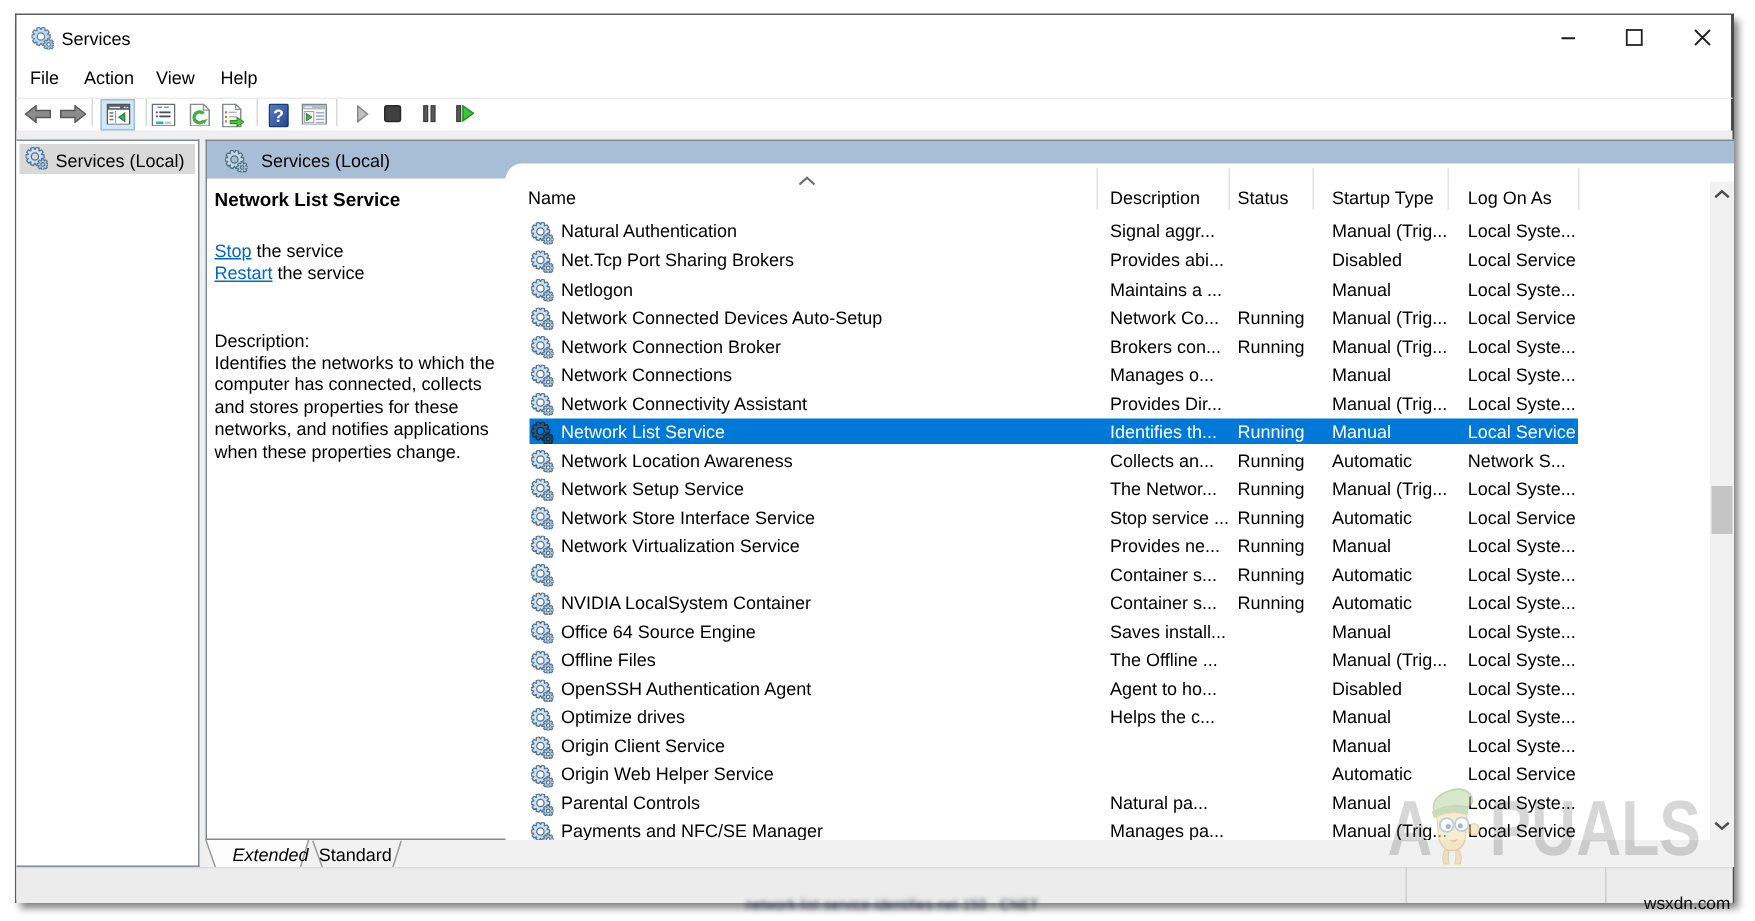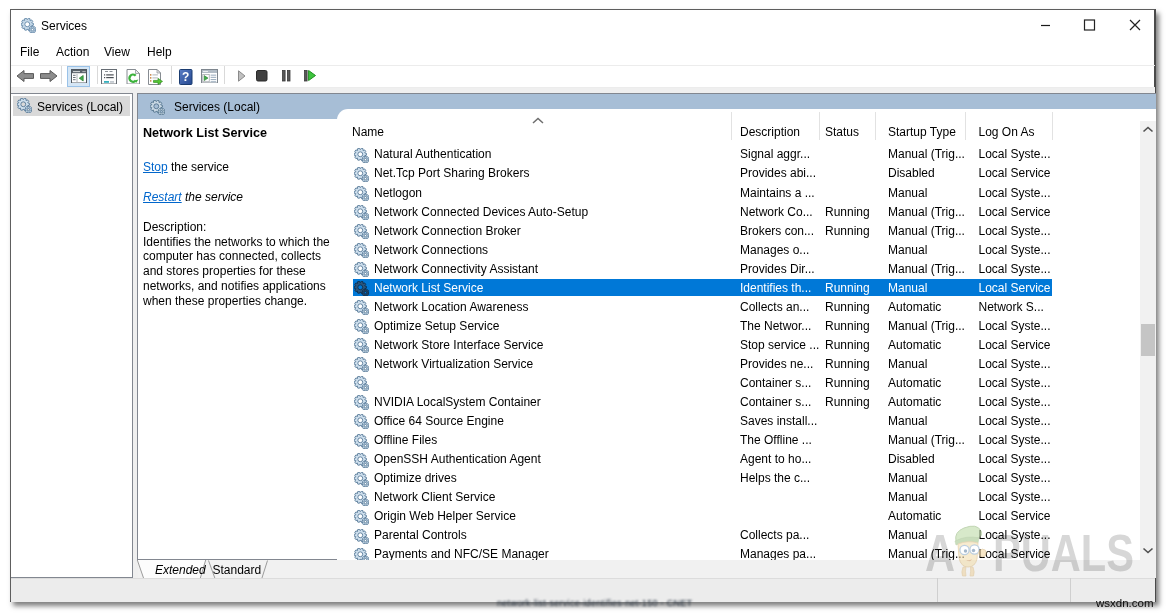--- a/index.html
+++ b/index.html
@@ -147,21 +147,21 @@
   <span style="left:150px; top:99.5px;"><svg width="15" height="15" viewBox="0 0 16 16">
         <path d="M11.48,5.23 L13.23,5.71 L13.23,7.69 L11.48,8.17 L11.43,8.32 L12.56,9.73 L11.40,11.34 L9.70,10.70 L9.57,10.79 L9.66,12.60 L7.77,13.21 L6.78,11.70 L6.62,11.70 L5.63,13.21 L3.74,12.60 L3.83,10.79 L3.70,10.70 L2.00,11.34 L0.84,9.73 L1.97,8.32 L1.92,8.17 L0.17,7.69 L0.17,5.71 L1.92,5.23 L1.97,5.08 L0.84,3.67 L2.00,2.06 L3.70,2.70 L3.83,2.61 L3.74,0.80 L5.63,0.19 L6.62,1.70 L6.78,1.70 L7.77,0.19 L9.66,0.80 L9.57,2.61 L9.70,2.70 L11.40,2.06 L12.56,3.67 L11.43,5.08 Z M9.30,6.70 A2.60,2.60 0 1 0 4.10,6.70 A2.60,2.60 0 1 0 9.30,6.70 Z" fill="#c9d8e4" stroke="#4e7089" stroke-width="0.9" fill-rule="evenodd"></path>
         <path d="M14.71,11.42 L16.03,11.64 L16.03,13.16 L14.71,13.38 L14.67,13.48 L15.44,14.57 L14.37,15.64 L13.28,14.87 L13.18,14.91 L12.96,16.23 L11.44,16.23 L11.22,14.91 L11.12,14.87 L10.03,15.64 L8.96,14.57 L9.73,13.48 L9.69,13.38 L8.37,13.16 L8.37,11.64 L9.69,11.42 L9.73,11.32 L8.96,10.23 L10.03,9.16 L11.12,9.93 L11.22,9.89 L11.44,8.57 L12.96,8.57 L13.18,9.89 L13.28,9.93 L14.37,9.16 L15.44,10.23 L14.67,11.32 Z M13.45,12.40 A1.25,1.25 0 1 0 10.95,12.40 A1.25,1.25 0 1 0 13.45,12.40 Z" fill="#b6c8d6" stroke="#4e7089" stroke-width="0.8" fill-rule="evenodd"></path>
       </svg></span>
   <span style="left:174px; top:100px;">Services (Local)</span>
 
   <div style="left:337px; top:109px; width:819px; height:450.5px; background:#fff; border-top-left-radius:11px;"></div>
 
   <span style="left:143px; top:125.5px; font-size:12.6px; font-weight:bold;">Network List Service</span>
   <span style="left:143px; top:160px;"><a class="lnk">Stop</a> the service</span>
-  <span style="left:143px; top:190px;font-style:italic;"><a class="lnk">Restart</a> the service</span>
+  <span style="left:143px; top:175px;"><a class="lnk">Restart</a> the service</span>
   <span style="left:143px; top:219.5px;">Description:</span>
   <div style="left:143px; top:234.5px; width:196px; font-size:12px; line-height:14.8px; white-space:normal;">Identifies the networks to which the computer has connected, collects and stores properties for these networks, and notifies applications when these properties change.</div>
 
   <svg width="14" height="8" style="position:absolute; left:531px; top:117px;">
       <path d="M2 6 L7 1.5 L12 6" fill="none" stroke="#6e6e6e" stroke-width="1.5"></path>
     </svg>
   <span style="left:352px; top:124.5px;">Name</span>
   <span style="left:740px; top:124.5px;">Description</span>
   <span style="left:825px; top:124.5px;">Status</span>
   <span style="left:888px; top:124.5px;">Startup Type</span>
@@ -286,21 +286,21 @@
         <span style="left:551px">Automatic</span>
         <span style="left:641.5px">Network S...</span>
       </div>
 <div class="row" style="top:175.85px">
         <span class="ric" style="left:16.5px">
           <svg width="15" height="15" viewBox="0 0 16 16">
             <path d="M11.48,5.23 L13.23,5.71 L13.23,7.69 L11.48,8.17 L11.43,8.32 L12.56,9.73 L11.40,11.34 L9.70,10.70 L9.57,10.79 L9.66,12.60 L7.77,13.21 L6.78,11.70 L6.62,11.70 L5.63,13.21 L3.74,12.60 L3.83,10.79 L3.70,10.70 L2.00,11.34 L0.84,9.73 L1.97,8.32 L1.92,8.17 L0.17,7.69 L0.17,5.71 L1.92,5.23 L1.97,5.08 L0.84,3.67 L2.00,2.06 L3.70,2.70 L3.83,2.61 L3.74,0.80 L5.63,0.19 L6.62,1.70 L6.78,1.70 L7.77,0.19 L9.66,0.80 L9.57,2.61 L9.70,2.70 L11.40,2.06 L12.56,3.67 L11.43,5.08 Z M9.30,6.70 A2.60,2.60 0 1 0 4.10,6.70 A2.60,2.60 0 1 0 9.30,6.70 Z" fill="#cfe0ee" stroke="#4e7292" stroke-width="0.9" fill-rule="evenodd"></path>
             <path d="M14.71,11.42 L16.03,11.64 L16.03,13.16 L14.71,13.38 L14.67,13.48 L15.44,14.57 L14.37,15.64 L13.28,14.87 L13.18,14.91 L12.96,16.23 L11.44,16.23 L11.22,14.91 L11.12,14.87 L10.03,15.64 L8.96,14.57 L9.73,13.48 L9.69,13.38 L8.37,13.16 L8.37,11.64 L9.69,11.42 L9.73,11.32 L8.96,10.23 L10.03,9.16 L11.12,9.93 L11.22,9.89 L11.44,8.57 L12.96,8.57 L13.18,9.89 L13.28,9.93 L14.37,9.16 L15.44,10.23 L14.67,11.32 Z M13.45,12.40 A1.25,1.25 0 1 0 10.95,12.40 A1.25,1.25 0 1 0 13.45,12.40 Z" fill="#b9cddd" stroke="#4e7292" stroke-width="0.8" fill-rule="evenodd"></path>
           </svg>
         </span>
-        <span style="left:37px">Optimize Setup Service</span>
+        <span style="left:37px">Network Setup Service</span>
         <span style="left:403px">The Networ...</span>
         <span style="left:488px">Running</span>
         <span style="left:551px">Manual (Trig...</span>
         <span style="left:641.5px">Local Syste...</span>
       </div>
 <div class="row" style="top:194.90px">
         <span class="ric" style="left:16.5px">
           <svg width="15" height="15" viewBox="0 0 16 16">
             <path d="M11.48,5.23 L13.23,5.71 L13.23,7.69 L11.48,8.17 L11.43,8.32 L12.56,9.73 L11.40,11.34 L9.70,10.70 L9.57,10.79 L9.66,12.60 L7.77,13.21 L6.78,11.70 L6.62,11.70 L5.63,13.21 L3.74,12.60 L3.83,10.79 L3.70,10.70 L2.00,11.34 L0.84,9.73 L1.97,8.32 L1.92,8.17 L0.17,7.69 L0.17,5.71 L1.92,5.23 L1.97,5.08 L0.84,3.67 L2.00,2.06 L3.70,2.70 L3.83,2.61 L3.74,0.80 L5.63,0.19 L6.62,1.70 L6.78,1.70 L7.77,0.19 L9.66,0.80 L9.57,2.61 L9.70,2.70 L11.40,2.06 L12.56,3.67 L11.43,5.08 Z M9.30,6.70 A2.60,2.60 0 1 0 4.10,6.70 A2.60,2.60 0 1 0 9.30,6.70 Z" fill="#cfe0ee" stroke="#4e7292" stroke-width="0.9" fill-rule="evenodd"></path>
             <path d="M14.71,11.42 L16.03,11.64 L16.03,13.16 L14.71,13.38 L14.67,13.48 L15.44,14.57 L14.37,15.64 L13.28,14.87 L13.18,14.91 L12.96,16.23 L11.44,16.23 L11.22,14.91 L11.12,14.87 L10.03,15.64 L8.96,14.57 L9.73,13.48 L9.69,13.38 L8.37,13.16 L8.37,11.64 L9.69,11.42 L9.73,11.32 L8.96,10.23 L10.03,9.16 L11.12,9.93 L11.22,9.89 L11.44,8.57 L12.96,8.57 L13.18,9.89 L13.28,9.93 L14.37,9.16 L15.44,10.23 L14.67,11.32 Z M13.45,12.40 A1.25,1.25 0 1 0 10.95,12.40 A1.25,1.25 0 1 0 13.45,12.40 Z" fill="#b9cddd" stroke="#4e7292" stroke-width="0.8" fill-rule="evenodd"></path>
@@ -398,21 +398,21 @@
         <span style="left:551px">Manual</span>
         <span style="left:641.5px">Local Syste...</span>
       </div>
 <div class="row" style="top:347.30px">
         <span class="ric" style="left:16.5px">
           <svg width="15" height="15" viewBox="0 0 16 16">
             <path d="M11.48,5.23 L13.23,5.71 L13.23,7.69 L11.48,8.17 L11.43,8.32 L12.56,9.73 L11.40,11.34 L9.70,10.70 L9.57,10.79 L9.66,12.60 L7.77,13.21 L6.78,11.70 L6.62,11.70 L5.63,13.21 L3.74,12.60 L3.83,10.79 L3.70,10.70 L2.00,11.34 L0.84,9.73 L1.97,8.32 L1.92,8.17 L0.17,7.69 L0.17,5.71 L1.92,5.23 L1.97,5.08 L0.84,3.67 L2.00,2.06 L3.70,2.70 L3.83,2.61 L3.74,0.80 L5.63,0.19 L6.62,1.70 L6.78,1.70 L7.77,0.19 L9.66,0.80 L9.57,2.61 L9.70,2.70 L11.40,2.06 L12.56,3.67 L11.43,5.08 Z M9.30,6.70 A2.60,2.60 0 1 0 4.10,6.70 A2.60,2.60 0 1 0 9.30,6.70 Z" fill="#cfe0ee" stroke="#4e7292" stroke-width="0.9" fill-rule="evenodd"></path>
             <path d="M14.71,11.42 L16.03,11.64 L16.03,13.16 L14.71,13.38 L14.67,13.48 L15.44,14.57 L14.37,15.64 L13.28,14.87 L13.18,14.91 L12.96,16.23 L11.44,16.23 L11.22,14.91 L11.12,14.87 L10.03,15.64 L8.96,14.57 L9.73,13.48 L9.69,13.38 L8.37,13.16 L8.37,11.64 L9.69,11.42 L9.73,11.32 L8.96,10.23 L10.03,9.16 L11.12,9.93 L11.22,9.89 L11.44,8.57 L12.96,8.57 L13.18,9.89 L13.28,9.93 L14.37,9.16 L15.44,10.23 L14.67,11.32 Z M13.45,12.40 A1.25,1.25 0 1 0 10.95,12.40 A1.25,1.25 0 1 0 13.45,12.40 Z" fill="#b9cddd" stroke="#4e7292" stroke-width="0.8" fill-rule="evenodd"></path>
           </svg>
         </span>
-        <span style="left:37px">Network Client Service</span>
+        <span style="left:37px">Origin Client Service</span>
         <span style="left:551px">Manual</span>
         <span style="left:641.5px">Local Syste...</span>
       </div>
 <div class="row" style="top:366.35px">
         <span class="ric" style="left:16.5px">
           <svg width="15" height="15" viewBox="0 0 16 16">
             <path d="M11.48,5.23 L13.23,5.71 L13.23,7.69 L11.48,8.17 L11.43,8.32 L12.56,9.73 L11.40,11.34 L9.70,10.70 L9.57,10.79 L9.66,12.60 L7.77,13.21 L6.78,11.70 L6.62,11.70 L5.63,13.21 L3.74,12.60 L3.83,10.79 L3.70,10.70 L2.00,11.34 L0.84,9.73 L1.97,8.32 L1.92,8.17 L0.17,7.69 L0.17,5.71 L1.92,5.23 L1.97,5.08 L0.84,3.67 L2.00,2.06 L3.70,2.70 L3.83,2.61 L3.74,0.80 L5.63,0.19 L6.62,1.70 L6.78,1.70 L7.77,0.19 L9.66,0.80 L9.57,2.61 L9.70,2.70 L11.40,2.06 L12.56,3.67 L11.43,5.08 Z M9.30,6.70 A2.60,2.60 0 1 0 4.10,6.70 A2.60,2.60 0 1 0 9.30,6.70 Z" fill="#cfe0ee" stroke="#4e7292" stroke-width="0.9" fill-rule="evenodd"></path>
             <path d="M14.71,11.42 L16.03,11.64 L16.03,13.16 L14.71,13.38 L14.67,13.48 L15.44,14.57 L14.37,15.64 L13.28,14.87 L13.18,14.91 L12.96,16.23 L11.44,16.23 L11.22,14.91 L11.12,14.87 L10.03,15.64 L8.96,14.57 L9.73,13.48 L9.69,13.38 L8.37,13.16 L8.37,11.64 L9.69,11.42 L9.73,11.32 L8.96,10.23 L10.03,9.16 L11.12,9.93 L11.22,9.89 L11.44,8.57 L12.96,8.57 L13.18,9.89 L13.28,9.93 L14.37,9.16 L15.44,10.23 L14.67,11.32 Z M13.45,12.40 A1.25,1.25 0 1 0 10.95,12.40 A1.25,1.25 0 1 0 13.45,12.40 Z" fill="#b9cddd" stroke="#4e7292" stroke-width="0.8" fill-rule="evenodd"></path>
           </svg>
         </span>
@@ -421,21 +421,21 @@
         <span style="left:641.5px">Local Service</span>
       </div>
 <div class="row" style="top:385.40px">
         <span class="ric" style="left:16.5px">
           <svg width="15" height="15" viewBox="0 0 16 16">
             <path d="M11.48,5.23 L13.23,5.71 L13.23,7.69 L11.48,8.17 L11.43,8.32 L12.56,9.73 L11.40,11.34 L9.70,10.70 L9.57,10.79 L9.66,12.60 L7.77,13.21 L6.78,11.70 L6.62,11.70 L5.63,13.21 L3.74,12.60 L3.83,10.79 L3.70,10.70 L2.00,11.34 L0.84,9.73 L1.97,8.32 L1.92,8.17 L0.17,7.69 L0.17,5.71 L1.92,5.23 L1.97,5.08 L0.84,3.67 L2.00,2.06 L3.70,2.70 L3.83,2.61 L3.74,0.80 L5.63,0.19 L6.62,1.70 L6.78,1.70 L7.77,0.19 L9.66,0.80 L9.57,2.61 L9.70,2.70 L11.40,2.06 L12.56,3.67 L11.43,5.08 Z M9.30,6.70 A2.60,2.60 0 1 0 4.10,6.70 A2.60,2.60 0 1 0 9.30,6.70 Z" fill="#cfe0ee" stroke="#4e7292" stroke-width="0.9" fill-rule="evenodd"></path>
             <path d="M14.71,11.42 L16.03,11.64 L16.03,13.16 L14.71,13.38 L14.67,13.48 L15.44,14.57 L14.37,15.64 L13.28,14.87 L13.18,14.91 L12.96,16.23 L11.44,16.23 L11.22,14.91 L11.12,14.87 L10.03,15.64 L8.96,14.57 L9.73,13.48 L9.69,13.38 L8.37,13.16 L8.37,11.64 L9.69,11.42 L9.73,11.32 L8.96,10.23 L10.03,9.16 L11.12,9.93 L11.22,9.89 L11.44,8.57 L12.96,8.57 L13.18,9.89 L13.28,9.93 L14.37,9.16 L15.44,10.23 L14.67,11.32 Z M13.45,12.40 A1.25,1.25 0 1 0 10.95,12.40 A1.25,1.25 0 1 0 13.45,12.40 Z" fill="#b9cddd" stroke="#4e7292" stroke-width="0.8" fill-rule="evenodd"></path>
           </svg>
         </span>
         <span style="left:37px">Parental Controls</span>
-        <span style="left:403px">Collects pa...</span>
+        <span style="left:403px">Natural pa...</span>
         <span style="left:551px">Manual</span>
         <span style="left:641.5px">Local Syste...</span>
       </div>
 <div class="row" style="top:404.45px">
         <span class="ric" style="left:16.5px">
           <svg width="15" height="15" viewBox="0 0 16 16">
             <path d="M11.48,5.23 L13.23,5.71 L13.23,7.69 L11.48,8.17 L11.43,8.32 L12.56,9.73 L11.40,11.34 L9.70,10.70 L9.57,10.79 L9.66,12.60 L7.77,13.21 L6.78,11.70 L6.62,11.70 L5.63,13.21 L3.74,12.60 L3.83,10.79 L3.70,10.70 L2.00,11.34 L0.84,9.73 L1.97,8.32 L1.92,8.17 L0.17,7.69 L0.17,5.71 L1.92,5.23 L1.97,5.08 L0.84,3.67 L2.00,2.06 L3.70,2.70 L3.83,2.61 L3.74,0.80 L5.63,0.19 L6.62,1.70 L6.78,1.70 L7.77,0.19 L9.66,0.80 L9.57,2.61 L9.70,2.70 L11.40,2.06 L12.56,3.67 L11.43,5.08 Z M9.30,6.70 A2.60,2.60 0 1 0 4.10,6.70 A2.60,2.60 0 1 0 9.30,6.70 Z" fill="#cfe0ee" stroke="#4e7292" stroke-width="0.9" fill-rule="evenodd"></path>
             <path d="M14.71,11.42 L16.03,11.64 L16.03,13.16 L14.71,13.38 L14.67,13.48 L15.44,14.57 L14.37,15.64 L13.28,14.87 L13.18,14.91 L12.96,16.23 L11.44,16.23 L11.22,14.91 L11.12,14.87 L10.03,15.64 L8.96,14.57 L9.73,13.48 L9.69,13.38 L8.37,13.16 L8.37,11.64 L9.69,11.42 L9.73,11.32 L8.96,10.23 L10.03,9.16 L11.12,9.93 L11.22,9.89 L11.44,8.57 L12.96,8.57 L13.18,9.89 L13.28,9.93 L14.37,9.16 L15.44,10.23 L14.67,11.32 Z M13.45,12.40 A1.25,1.25 0 1 0 10.95,12.40 A1.25,1.25 0 1 0 13.45,12.40 Z" fill="#b9cddd" stroke="#4e7292" stroke-width="0.8" fill-rule="evenodd"></path>
           </svg>
         </span>

